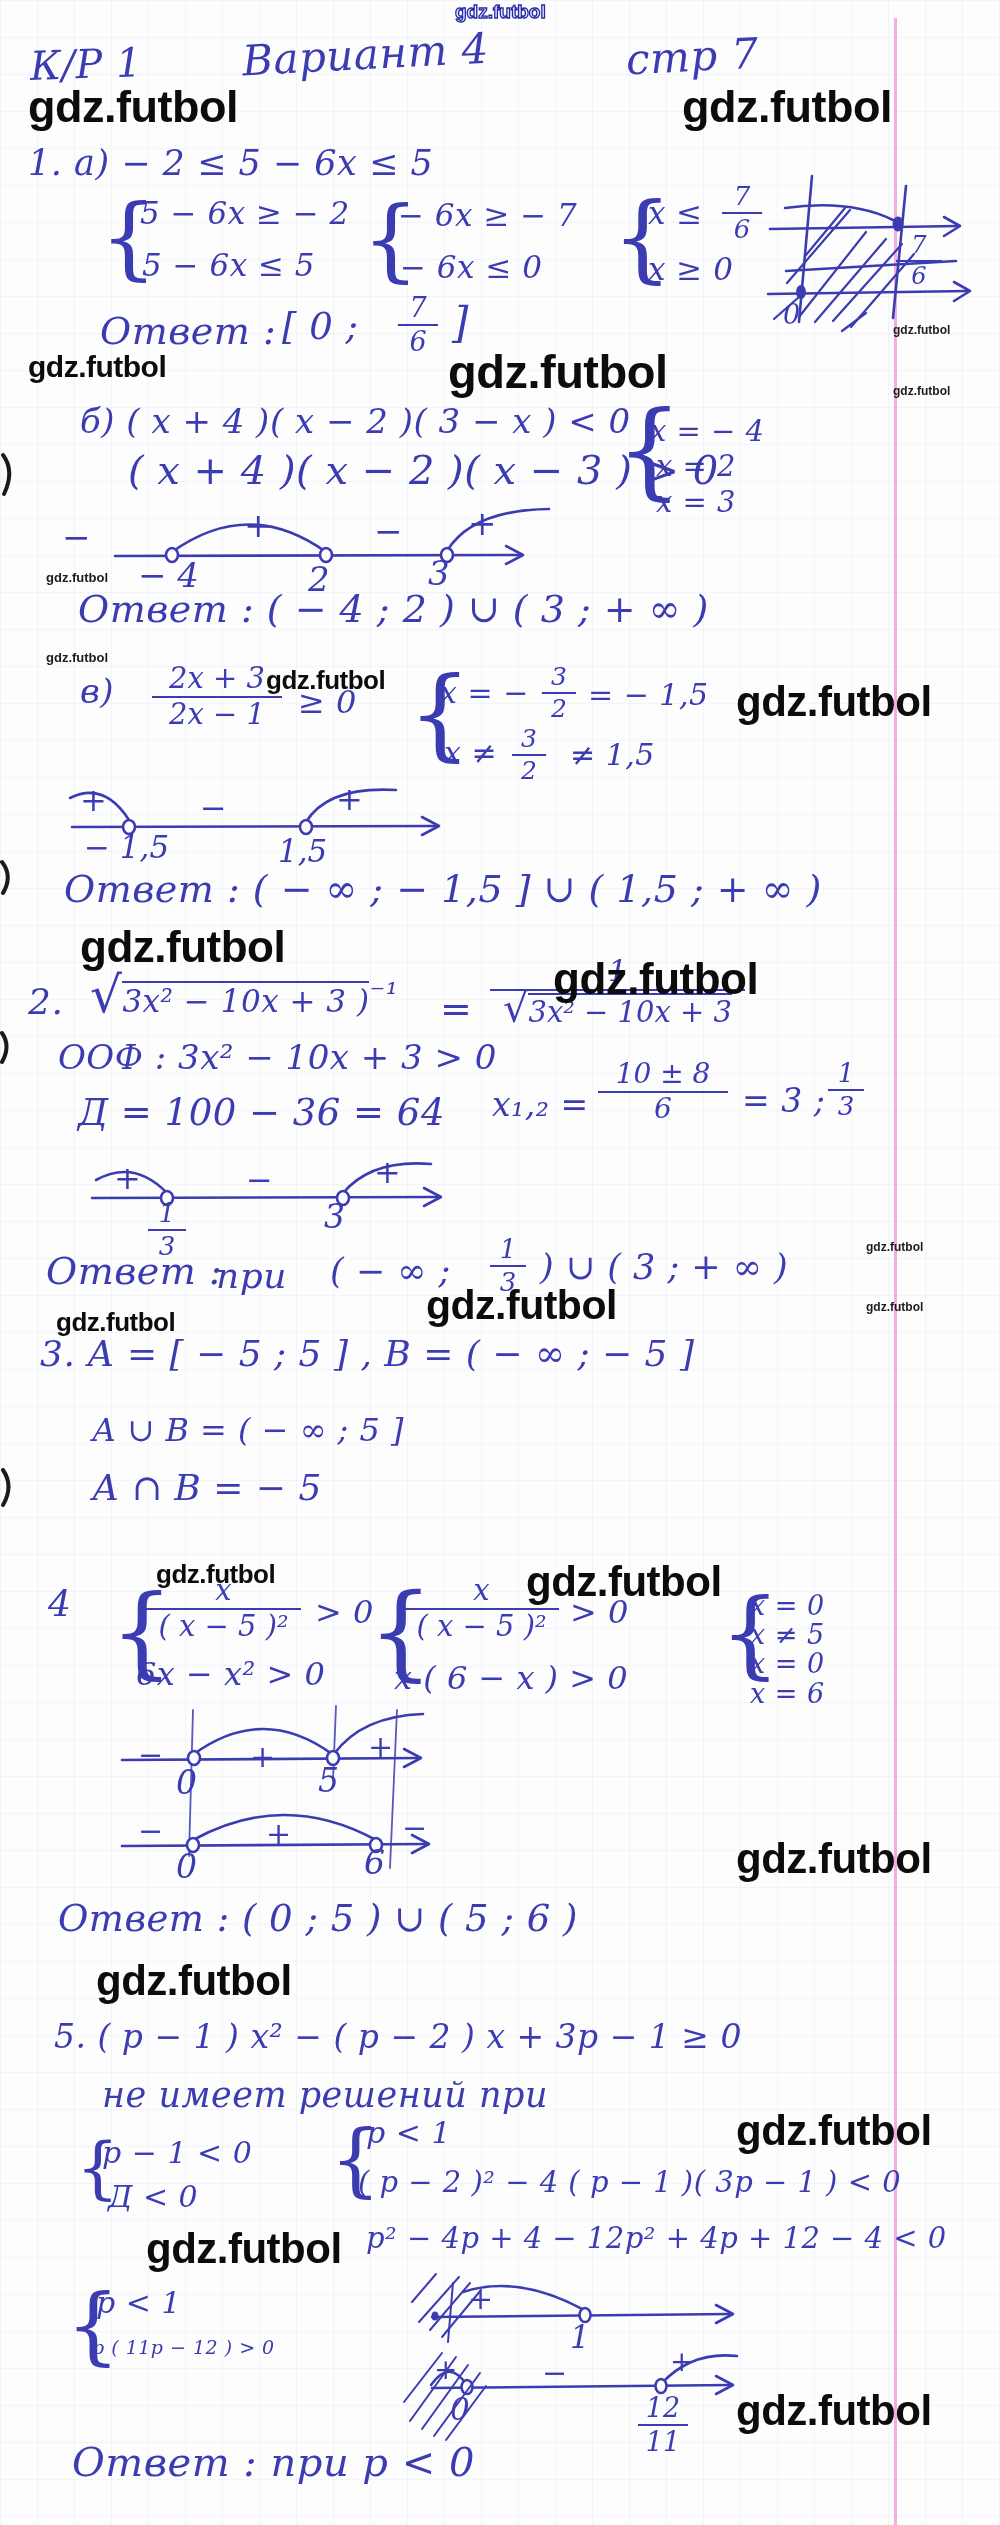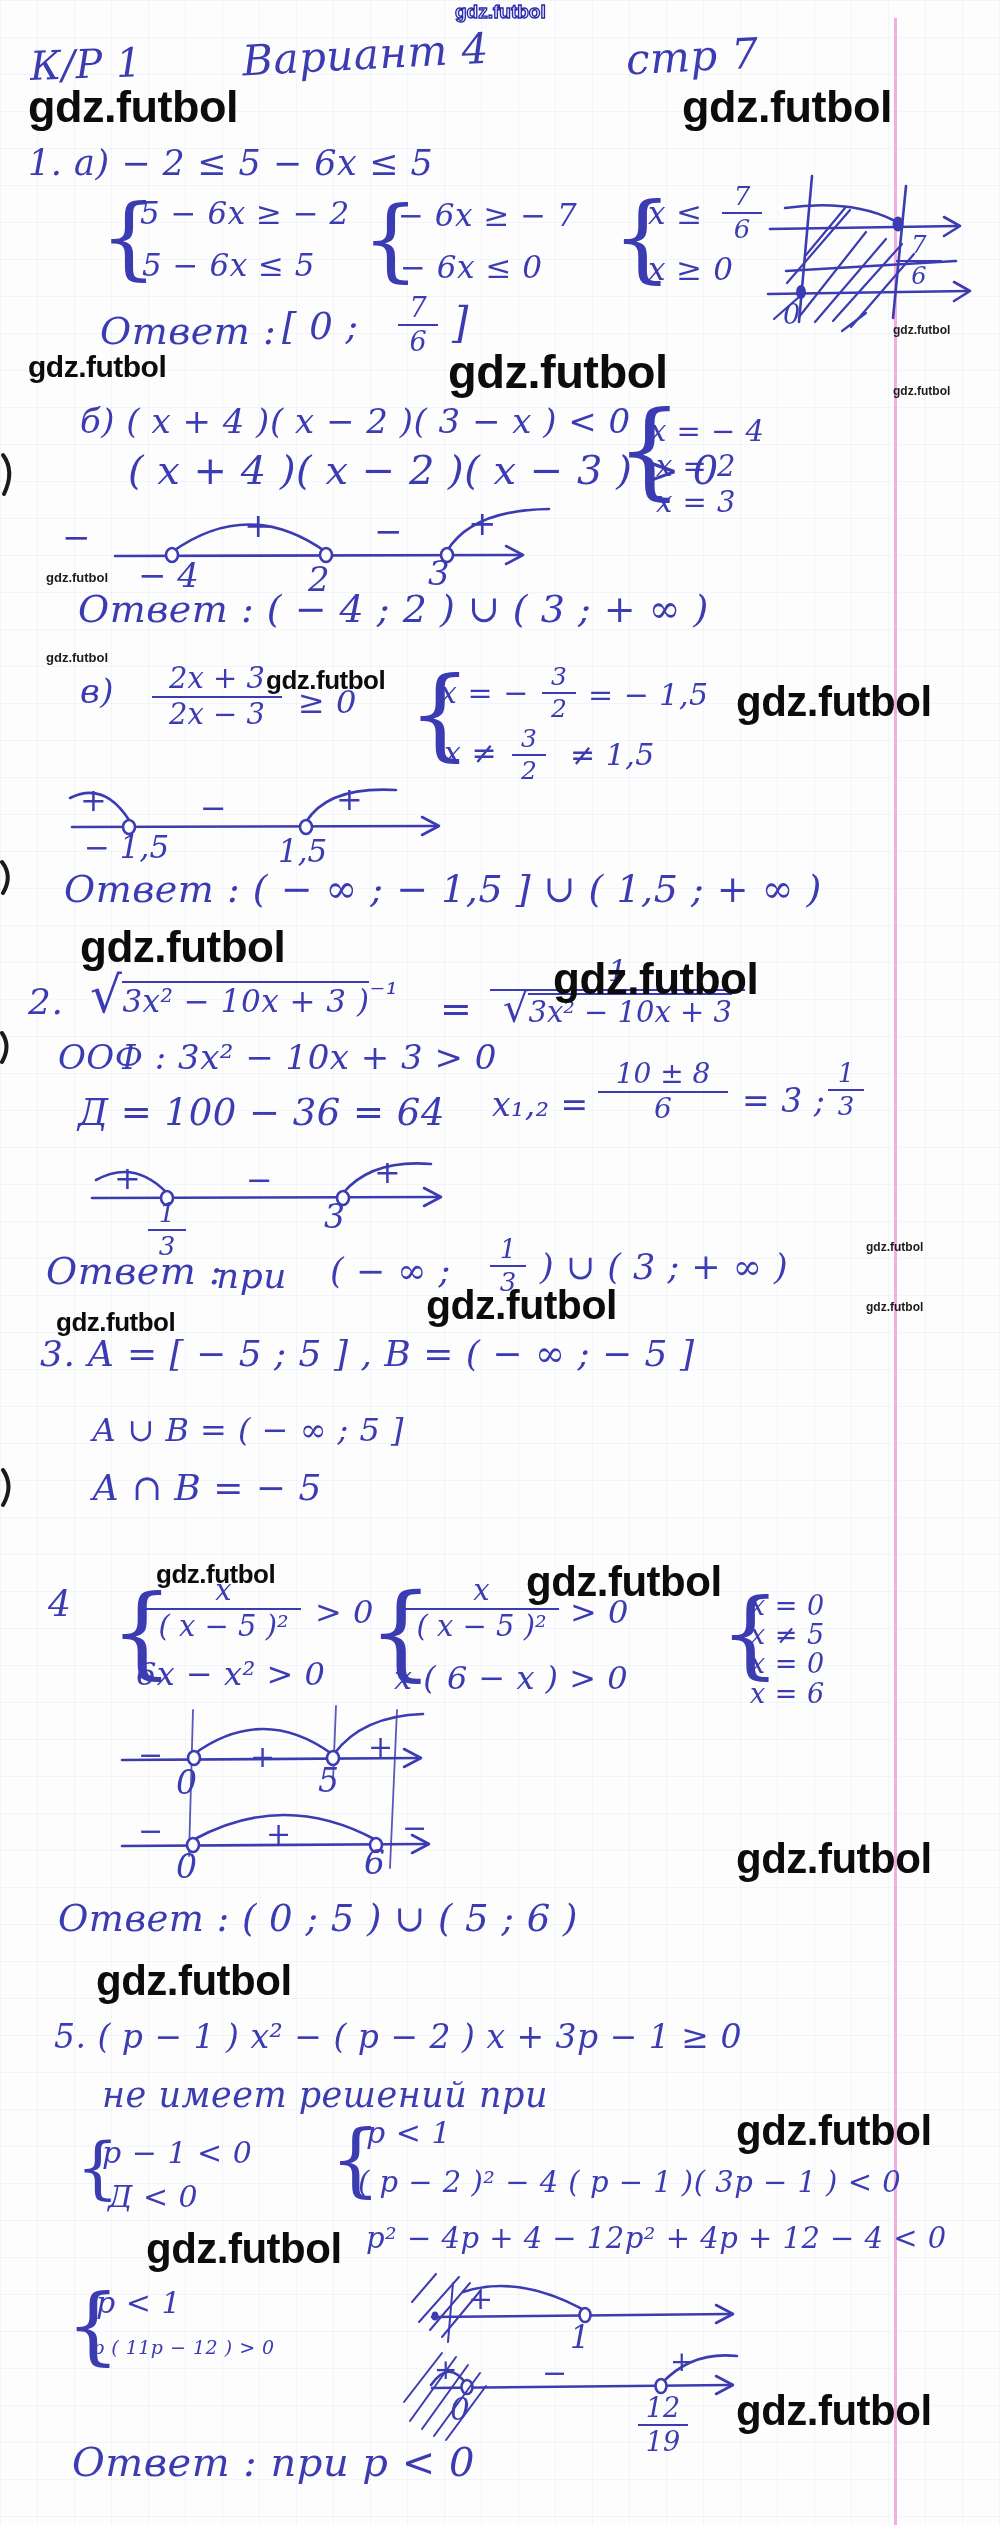--- a/index.html
+++ b/index.html
@@ -211,21 +211,21 @@
   <div class="sg" style="left:468px;top:506px;font-size:34px">+</div>
   <div class="sg" style="left:138px;top:558px;font-size:34px">− 4</div>
   <div class="sg" style="left:308px;top:562px;font-size:34px">2</div>
   <div class="sg" style="left:428px;top:556px;font-size:34px">3</div>
   <div class="hw" style="left:78px;top:590px;font-size:38px">Ответ :  ( − 4 ; 2 ) ∪ ( 3 ; + ∞ )</div>
 
   <div class="hw" style="left:80px;top:674px;font-size:34px">в)</div>
   <div class="fr" style="left:152px;top:664px;min-width:130px;font-size:29px">
     <span>2x + 3</span>
     <span class="bar"></span>
-    <span>2x − 3</span>
+    <span>2x − 1</span>
   </div>
   <div class="hw" style="left:298px;top:686px;font-size:32px">≥ 0</div>
   <div class="brace" style="left:408px;top:664px;font-size:100px">{</div>
   <div class="hw" style="left:440px;top:678px;font-size:30px">x = −</div>
   <div class="fr" style="left:542px;top:664px;min-width:34px;font-size:25px">
     <span>3</span>
     <span class="bar"></span>
     <span>2</span>
   </div>
   <div class="hw" style="left:588px;top:680px;font-size:30px">= − 1,5</div>
@@ -341,16 +341,16 @@
   <div class="hw" style="left:92px;top:2338px;font-size:19px">p ( 11p − 12 ) &gt; 0</div>
   <div class="sg" style="left:468px;top:2284px;font-size:30px">+</div>
   <div class="sg" style="left:570px;top:2322px;font-size:31px">1</div>
   <div class="sg" style="left:434px;top:2356px;font-size:28px">+</div>
   <div class="sg" style="left:542px;top:2358px;font-size:30px">−</div>
   <div class="sg" style="left:670px;top:2348px;font-size:28px">+</div>
   <div class="sg" style="left:450px;top:2394px;font-size:31px">0</div>
   <div class="fr" style="left:638px;top:2394px;min-width:50px;font-size:27px">
     <span>12</span>
     <span class="bar"></span>
-    <span>19</span>
+    <span>11</span>
   </div>
   <div class="hw" style="left:72px;top:2442px;font-size:40px">Ответ :  при  p &lt; 0</div>
 </div>
 
 </body></html>

